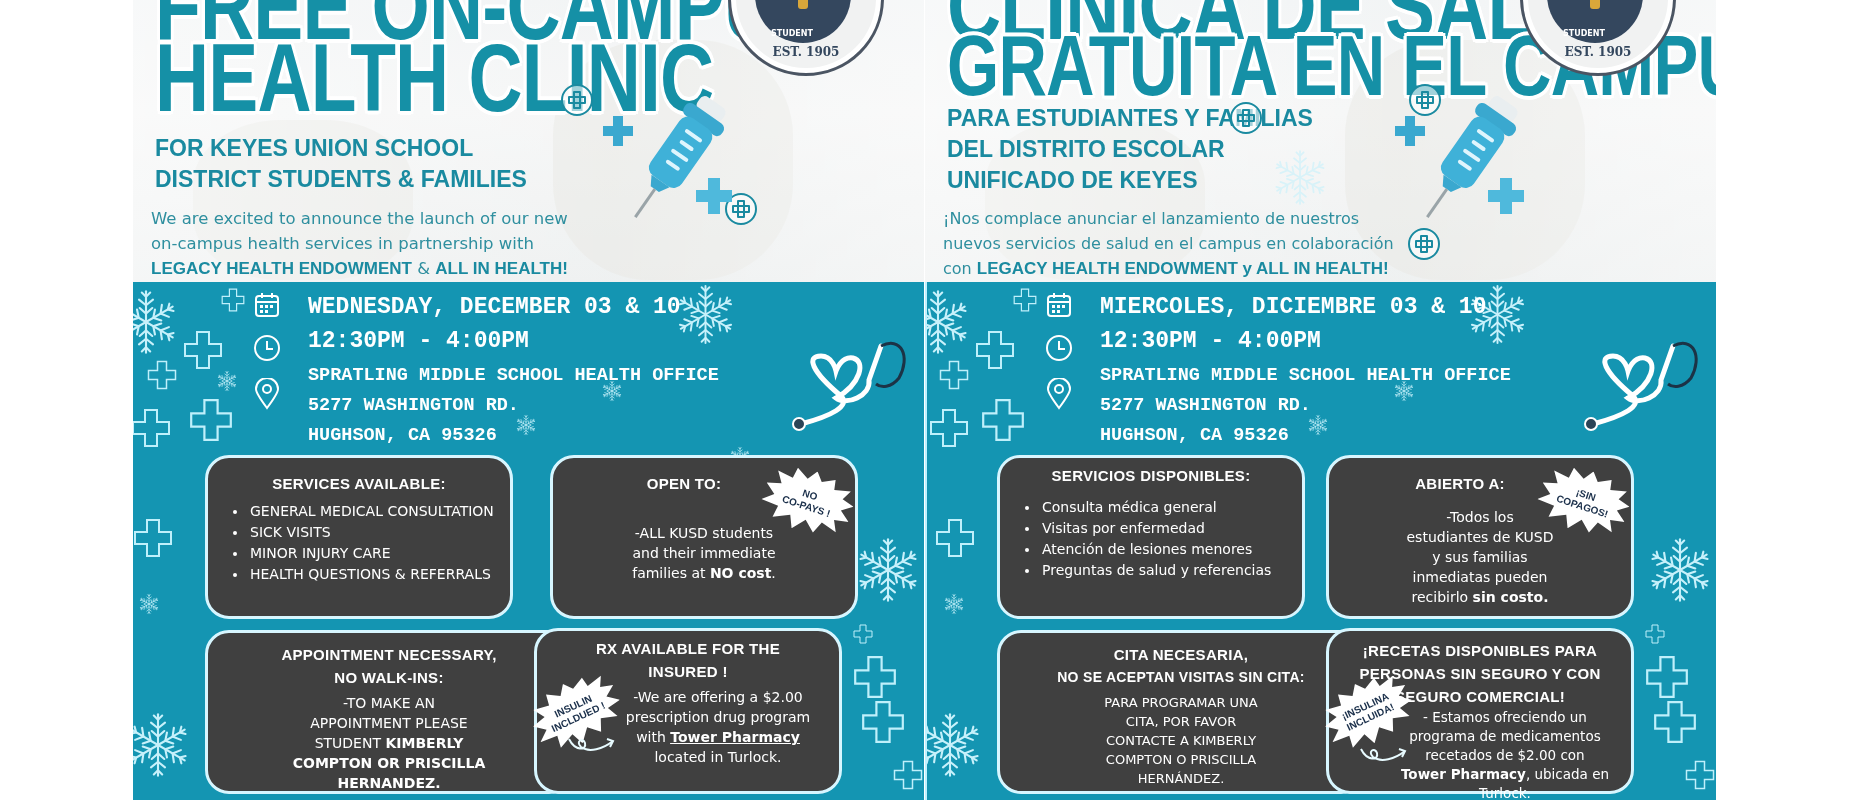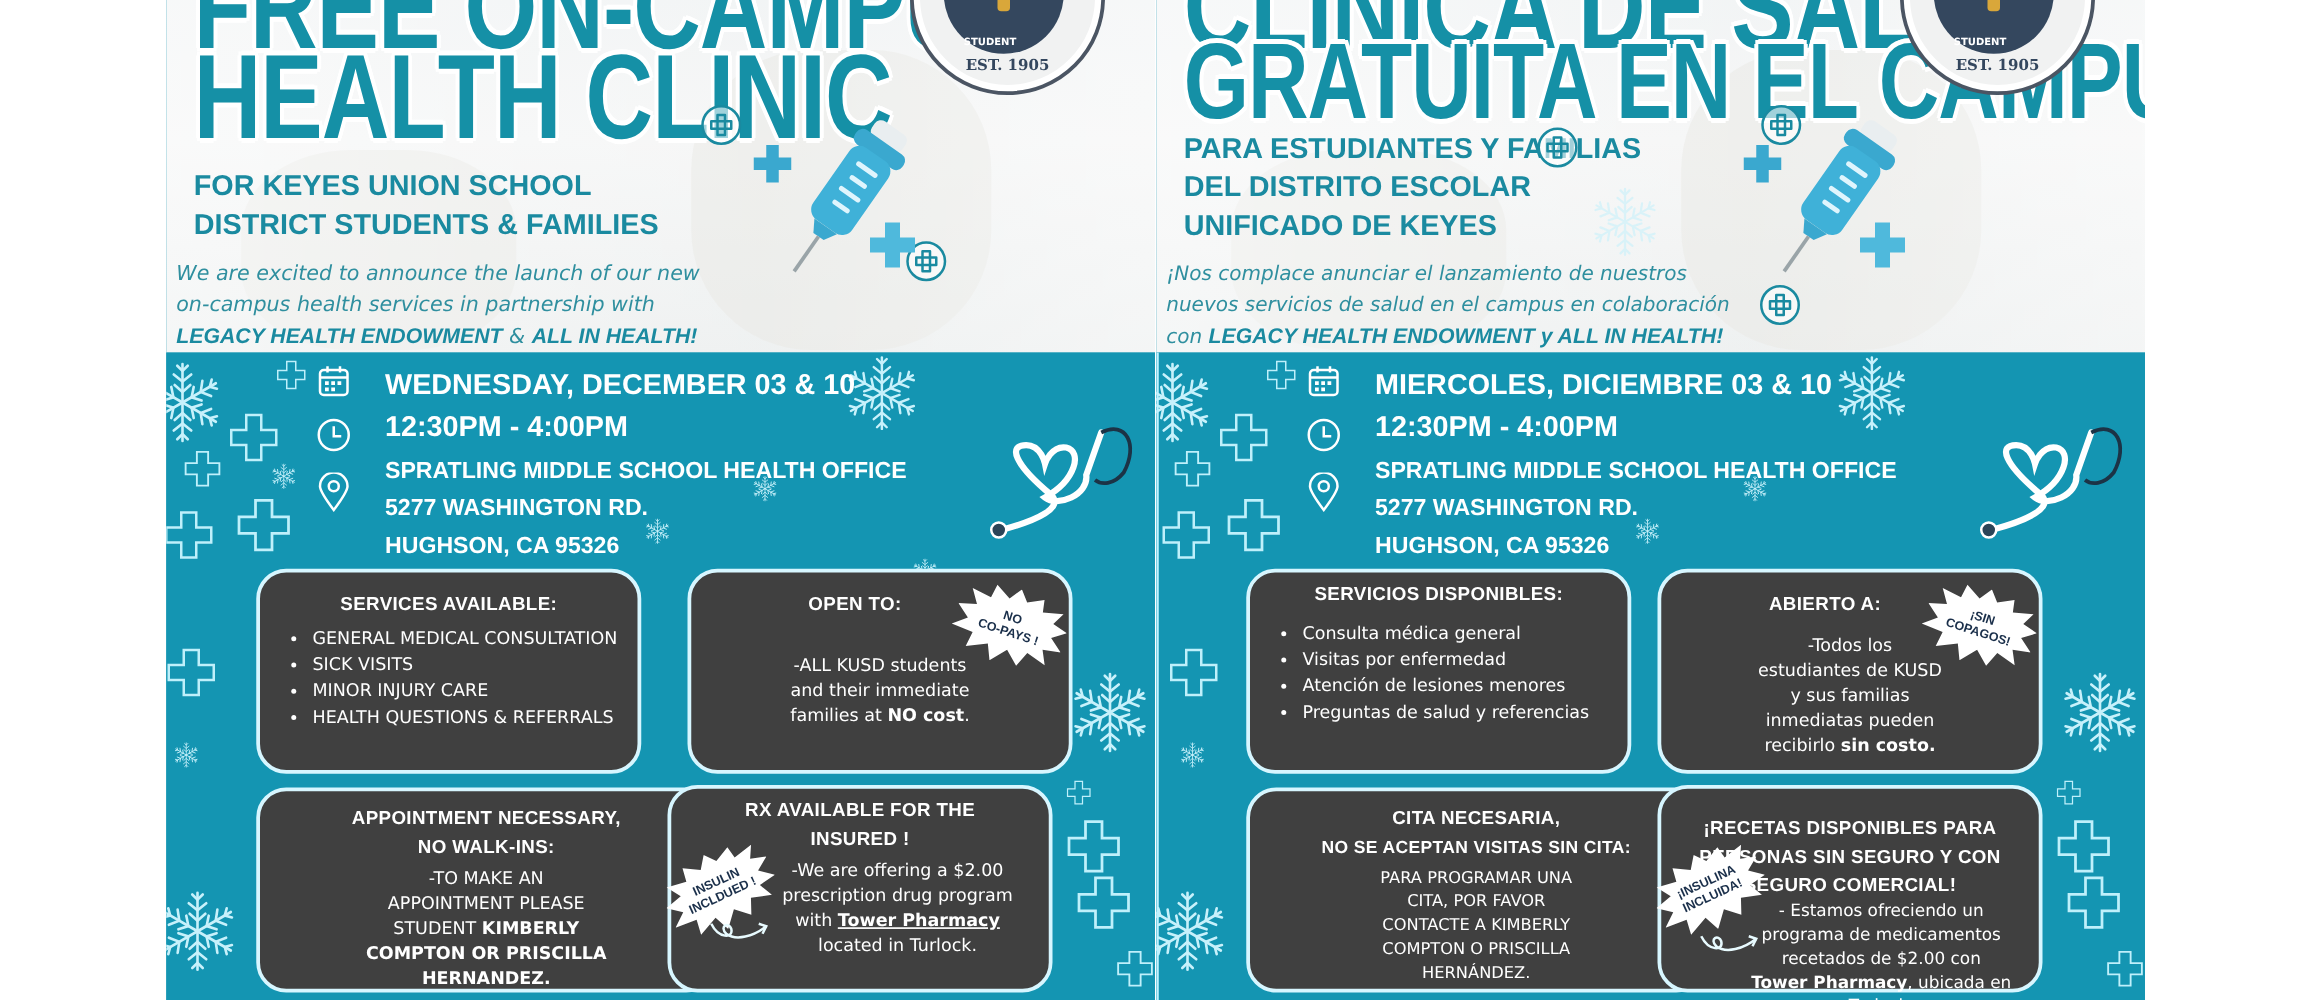--- a/index.html
+++ b/index.html
@@ -41,21 +41,21 @@
 
   .subtitle {
     position:absolute; left:22px;
     font-family:"Liberation Sans", sans-serif; font-weight:700;
     color:#1a8aa0; font-size:23px; line-height:31px; white-space:nowrap;
   }
   .en .subtitle { top:133px; }
   .es .subtitle { top:103px; }
 
   .intro {
-    position:absolute; left:8px; font-size:16.5px; line-height:25px; color:#2f8f9f; white-space:nowrap;font-style:italic;
+    position:absolute; left:18px; font-size:16.5px; line-height:25px; color:#2f8f9f; white-space:nowrap;
   }
   .en .intro { top:206px; }
   .es .intro { top:206px; font-size:16px; }
   .intro b { color:#1a8aa0; font-family:"Liberation Sans", sans-serif; font-weight:700; font-size:17px; }
 
   .seal {
     position:absolute; top:-80px; width:150px; height:150px; border-radius:50%;
     background:#f1f2f2; border:3px solid #4b5563;
     box-shadow:0 0 0 5px #fff inset;
   }
@@ -71,21 +71,21 @@
   .es .syringe { left:460px; top:88px; }
 
   .circle-plus { position:absolute; width:28px; height:28px; border:2px solid #1a8aa0; border-radius:50%; background:rgba(255,255,255,.6); }
   .circle-plus::before, .circle-plus::after { content:""; position:absolute; background:transparent; border:2px solid #1a8aa0; }
   .circle-plus::before { left:10px; top:5px; width:4px; height:14px; border-radius:1px; }
   .circle-plus::after { left:5px; top:10px; width:14px; height:4px; border-radius:1px; }
 
   
   .teal { position:absolute; left:0; top:282px; width:100%; height:518px; background:#1495b2; }
 
-  .info-row { position:absolute; left:175px; color:#ffffff; font-family:Liberation Sans, sans-serif; font-weight:700; white-space:nowrap; }
+  .info-row { position:absolute; left:175px; color:#ffffff; font-family:Liberation Mono, monospace; font-weight:700; white-space:nowrap; }
   .info-date { top:294px; font-size:23px; }
   .info-time { top:328px; font-size:23px; }
   .info-loc  { top:361px; font-size:18.5px; line-height:30px; }
 
   .ico { position:absolute; }
   .ico-cal { left:120px; top:291px; }
   .ico-clock { left:120px; top:334px; }
   .ico-pin { left:121px; top:378px; }
 
   .box {
@@ -522,21 +522,21 @@
     </div>
     <div class="box-body" style="margin-top:4px;font-size:13px;line-height:19px;">
       <div>PARA PROGRAMAR UNA</div>
       <div>CITA, POR FAVOR</div>
       <div>CONTACTE A KIMBERLY</div>
       <div>COMPTON O PRISCILLA</div>
       <div>HERNÁNDEZ.</div>
     </div>
   </div>
 
-  <div class="box b4" style="padding-top:20px;">
+  <div class="box b4" style="padding-top:8px;">
     <div class="box-h">
       <div>¡RECETAS DISPONIBLES PARA</div>
       <div>PERSONAS SIN SEGURO Y CON</div>
       <div>SEGURO COMERCIAL!</div>
     </div>
     <div class="box-body" style="margin-top:0px;padding-left:50px;font-size:13.5px;line-height:19px;">
       <div>- Estamos ofreciendo un</div>
       <div>programa de medicamentos</div>
       <div>recetados de $2.00 con</div>
       <div><b>Tower Pharmacy</b><span>, ubicada en</span></div>

